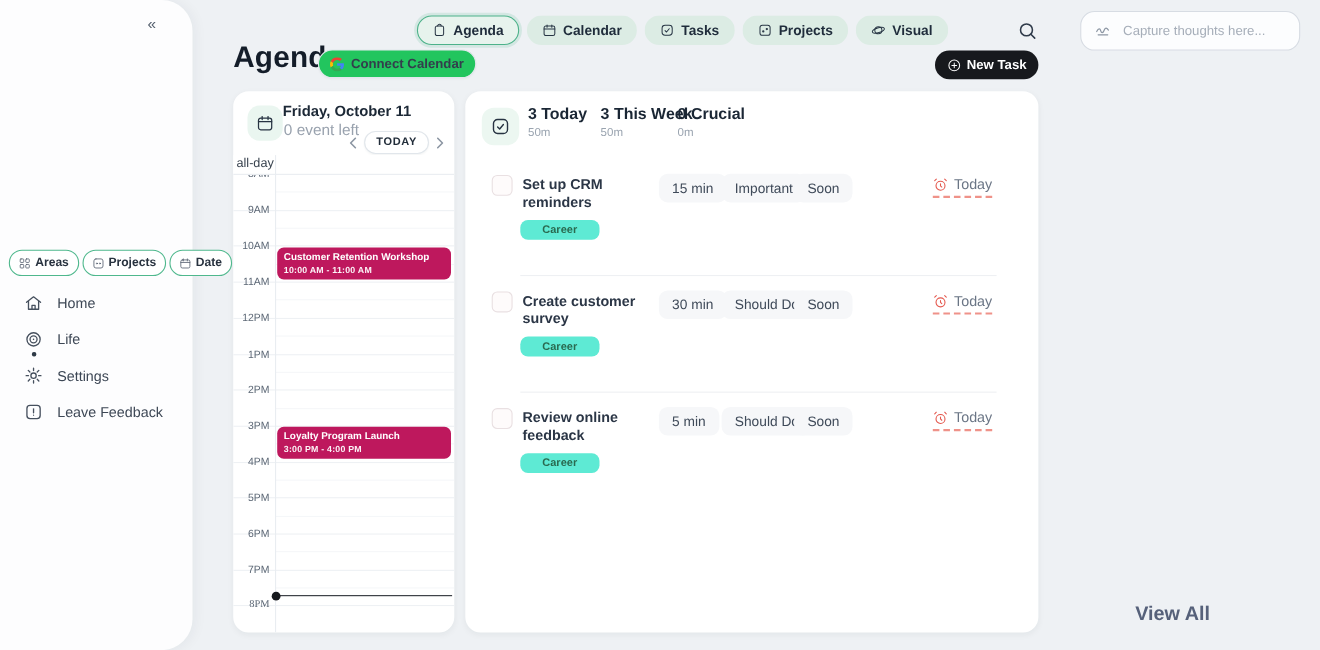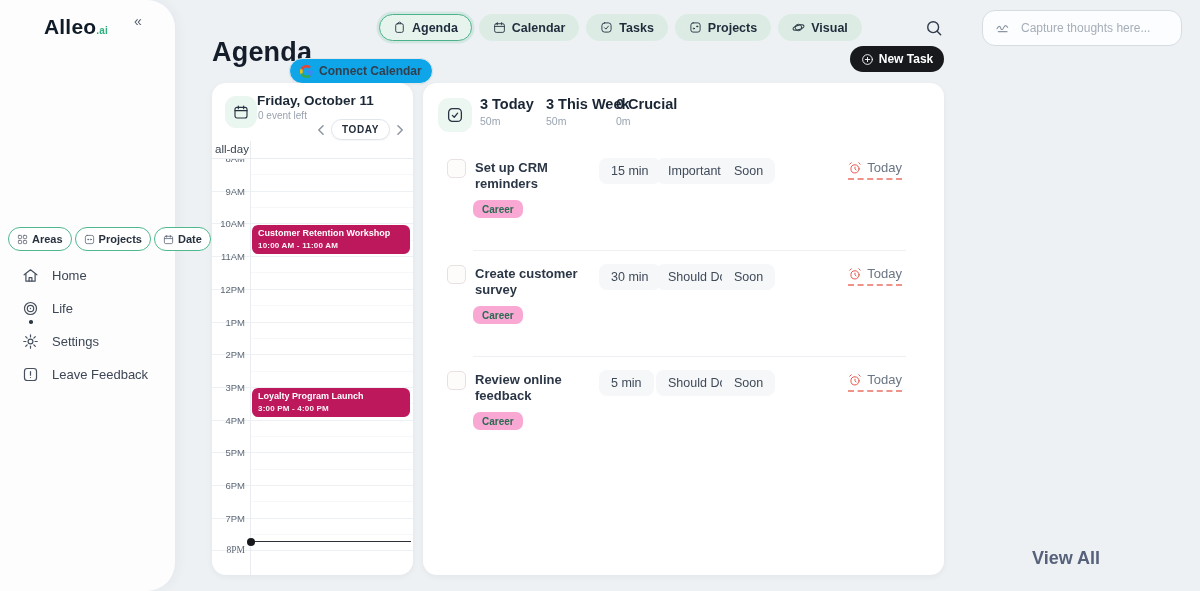--- a/index.html
+++ b/index.html
@@ -59,36 +59,36 @@
     gap:8px;padding:0 12px;z-index:2;
   }
   .capture .ci{color:#8d97a4;flex:none;}
   .capture input{border:none;outline:none;background:transparent;width:100%;
     font-family:"Liberation Sans",sans-serif;font-size:12px;color:#39434f;}
   .capture input::placeholder{color:#a6aeb9;}
 
   
   .page-title{position:absolute;left:212px;top:37px;font-size:27px;font-weight:800;color:#141d29;letter-spacing:.2px;}
   .connect-btn{
-    position:absolute;left:289px;top:58px;height:24px;padding:0 10px;background:#0ea5e9;
+    position:absolute;left:289px;top:45px;height:24px;padding:0 10px;background:#22c55e;
     border:1px solid #e2e7ec;border-radius:14px;display:flex;align-items:center;gap:6px;
     font-size:12px;font-weight:600;color:#333e4c;cursor:pointer;box-shadow:0 1px 2px rgba(20,30,45,.04);
   }
   .newtask-btn{
     position:absolute;left:850px;top:46px;width:94px;height:26px;background:#17191d;border-radius:13px;
     display:flex;align-items:center;justify-content:center;gap:5px;color:#fff;font-size:12px;font-weight:700;cursor:pointer;z-index:2;
   }
 
   
   .cal-panel{position:absolute;left:212px;top:83px;width:201px;height:492px;background:#fff;
     border-radius:14px;box-shadow:0 2px 6px rgba(20,30,45,.05);}
   .cal-chip{position:absolute;left:13px;top:13px;width:32px;height:32px;border-radius:11px;
     background:#eaf6f0;display:flex;align-items:center;justify-content:center;color:#273342;cursor:pointer;}
   .cal-title{position:absolute;left:45px;top:10px;font-size:13.5px;font-weight:700;color:#1c2836;white-space:nowrap;}
-  .cal-sub{position:absolute;left:46px;top:27px;font-size:10px;color:#99a2ae;}
+  .cal-sub{position:absolute;left:46px;top:27px;font-size:14px;color:#99a2ae;}
   .cal-nav{position:absolute;right:8px;top:36px;display:flex;align-items:center;gap:6px;}
   .chev{color:#8b95a2;cursor:pointer;}
   .today-pill{height:19px;padding:0 10px;border:1px solid #e1e6eb;border-radius:12px;background:#fff;
     display:flex;align-items:center;font-size:10px;font-weight:800;letter-spacing:.6px;color:#222d3a;cursor:pointer;
     box-shadow:0 1px 2px rgba(20,30,45,.05);}
   .cal-grid{position:absolute;left:0;right:0;top:58px;bottom:0;overflow:hidden;border-radius:0 0 14px 14px;}
   .allday-row{position:absolute;left:0;right:0;top:0;height:17px;background:#fff;z-index:3;
     border-bottom:1px solid #e9edf1;font-size:11.5px;color:#39434f;padding-left:3px;line-height:16px;}
   .vsep{position:absolute;left:38px;top:0;bottom:0;width:0;border-left:1px solid #e9edf1;z-index:4;}
   .hour-line{position:absolute;left:0;right:0;height:0;border-top:1px solid #eef1f4;z-index:1;}
@@ -117,31 +117,30 @@
   .task-title{position:absolute;left:52px;top:7px;width:122px;font-size:13px;font-weight:600;color:#2b3646;line-height:16px;}
   .tk-pill{position:absolute;top:5px;height:26px;line-height:26px;padding:0 12px;border-radius:8px;
     background:#f6f7f9;font-size:12.5px;color:#3f4a59;cursor:pointer;white-space:nowrap;box-sizing:border-box;text-align:center;}
   .p-dur{left:176px;min-width:50px;}
   .p-pri{left:233px;}
   .p-urg{left:299px;}
   .task-due{position:absolute;right:42px;top:7px;display:flex;align-items:center;gap:5px;cursor:pointer;
     border-bottom:2px dashed #ef9289;padding-bottom:3px;}
   .task-due .due-label{font-size:13px;font-weight:500;color:#6a7585;}
   .task-due .alarm{color:#e4574d;}
-  .task-tag{position:absolute;left:50px;top:47px;height:18px;padding:0 9px;border-radius:7px;
-    background:#f9a8d4;color:#2a6a50;font-size:10px;font-weight:600;display:flex;align-items:center;cursor:pointer;}
+  .task-tag{position:absolute;left:50px;top:47px;height:18px;padding:0 20px;border-radius:7px;
+    background:#5eead4;color:#2a6a50;font-size:10px;font-weight:600;display:flex;align-items:center;cursor:pointer;}
   .row-divider{position:absolute;left:50px;right:38px;top:97px;border-top:1px solid #eef0f3;}
   .view-all{position:absolute;left:1010px;top:548px;width:90px;text-align:right;
     font-size:18px;font-weight:700;color:#56617a;cursor:pointer;z-index:2;}
 </style>
 </head>
 <body>
 
 <div class="sidebar">
-  <div class="logo"><span>Alleo</span><span class="ai">.ai</span></div>
   <div class="collapse">«</div>
 
 
   <div class="filters">
     <div class="filter-pill">
       <svg class="ico fi" width="11" height="11" viewBox="0 0 24 24">
           <rect x="3" y="3" width="7" height="7" rx="1.5"></rect>
           <rect x="14" y="3" width="7" height="7" rx="1.5"></rect>
           <rect x="3" y="14" width="7" height="7" rx="1.5"></rect>
           <rect x="14" y="14" width="7" height="7" rx="1.5"></rect>

